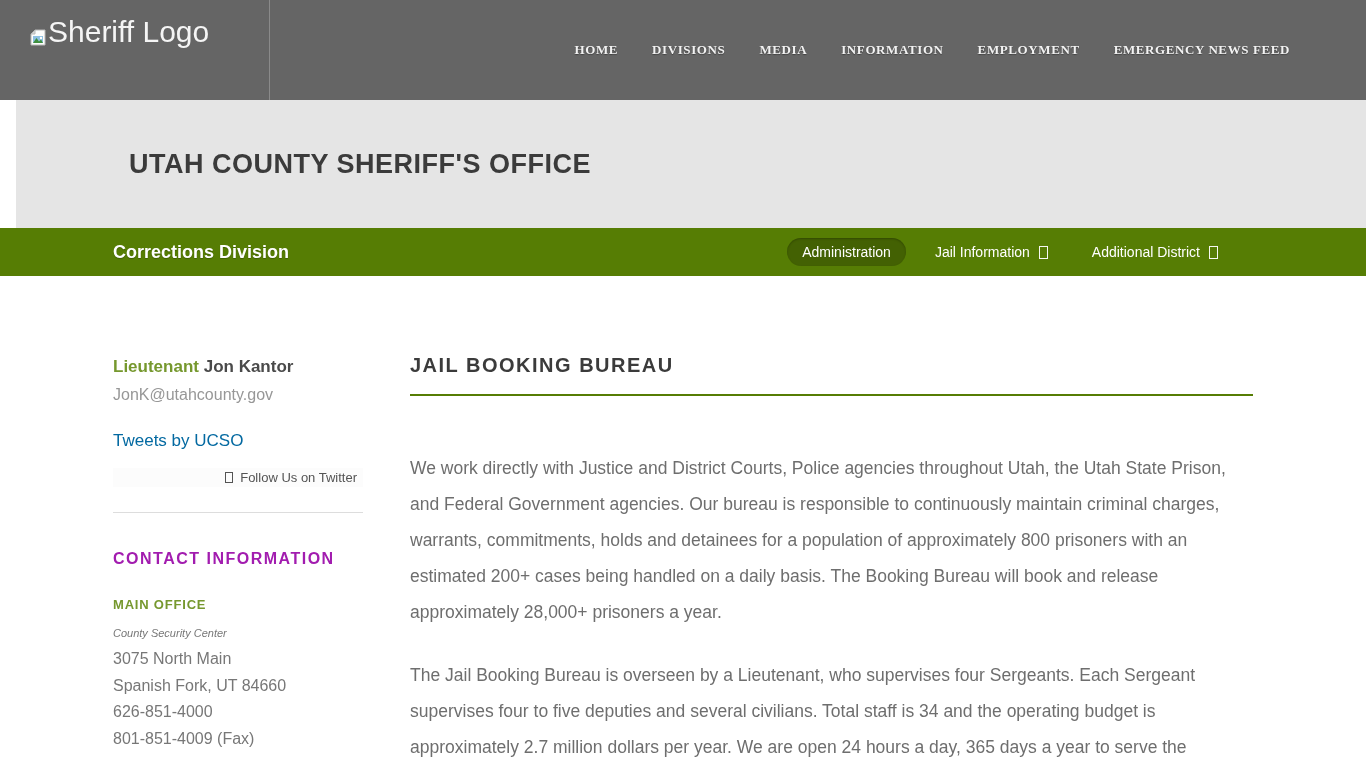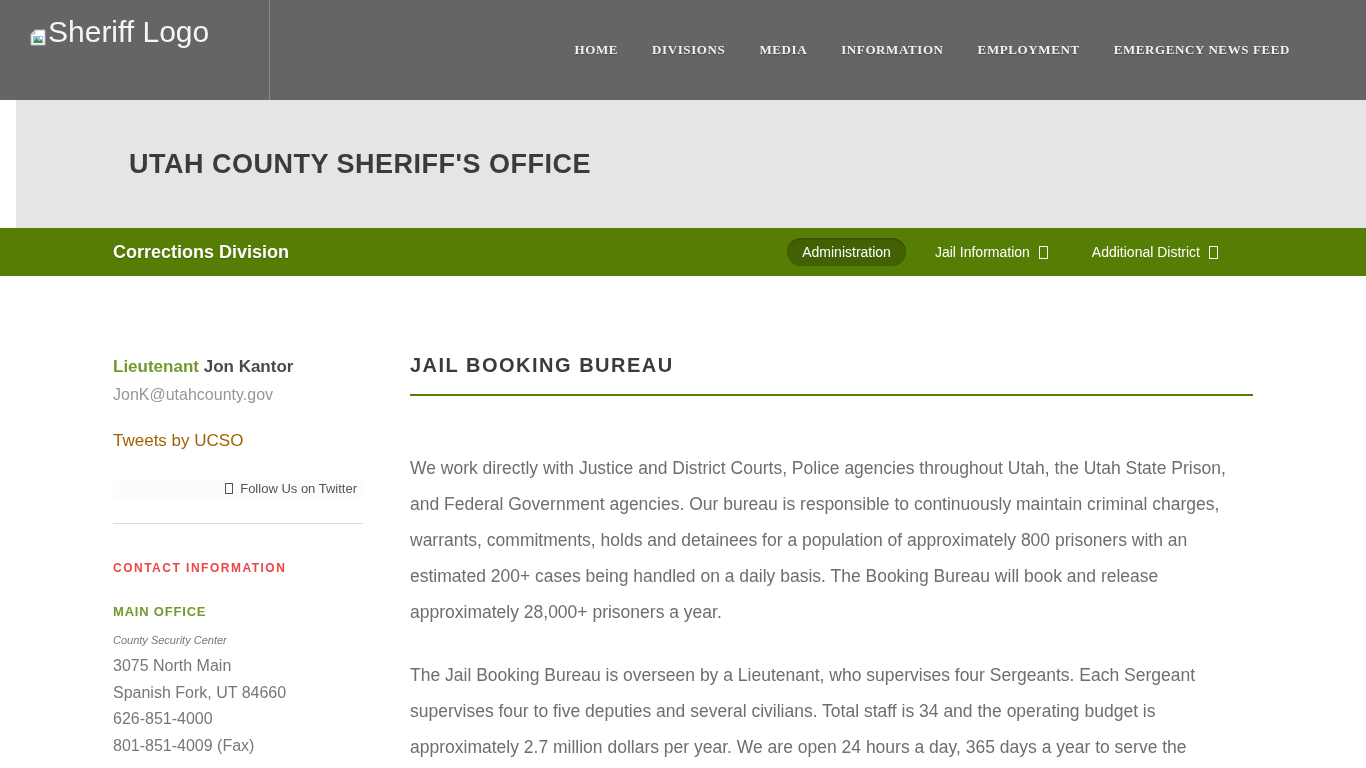--- a/index.html
+++ b/index.html
@@ -121,47 +121,47 @@
     background: #ffffff;
   }
   aside {
     flex: 0 0 250px;
     width: 250px;
     margin-top: 3px;
   }
   .person-line { font-size: 17px; font-weight: 700; color: #4a4a4a; }
   .person-rank { color: #76982e; }
   .person-email { font-size: 16px; color: #979797; margin-top: 9px; }
-  .tweets-link { display: inline-block; font-size: 17px; color: #a16207; margin-top: 27px; }
+  .tweets-link { display: inline-block; font-size: 17px; color: #0369a1; margin-top: 27px; }
   .follow-row {
-    margin-top: 28px;
+    margin-top: 17px;
     text-align: right;
     font-size: 13px;
     color: #545454;
     background: #fcfcfc;
     padding: 2px 6px 2px 0;
   }
   .follow-row .tofu-dark {
     display: inline-block;
     width: 8px; height: 11px;
     border: 1px solid #545454;
     margin-right: 7px;
     vertical-align: -1px;
   }
   .side-divider {
     border: 0;
     border-top: 1px solid #dddddd;
     margin-top: 25px;
   }
   .contact-heading {
     margin-top: 37px;
-    font-size: 12px;
+    font-size: 16px;
     font-weight: 700;
     letter-spacing: 1.5px;
-    color: #ef4444;
+    color: #a21caf;
   }
   .office-heading {
     margin-top: 29px;
     font-size: 13px;
     font-weight: 700;
     letter-spacing: 0.8px;
     color: #76982e;
   }
   .office-name {
     margin-top: 8px;

